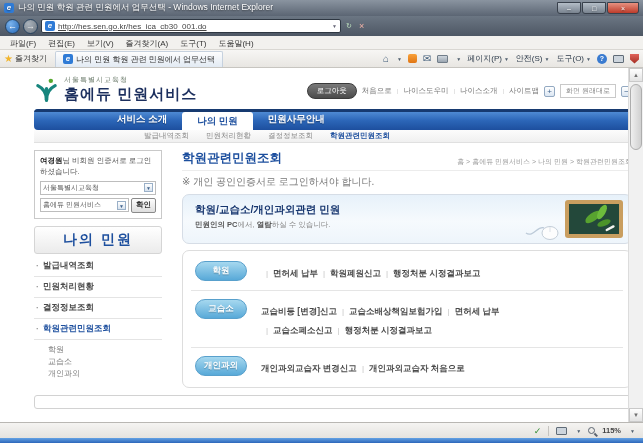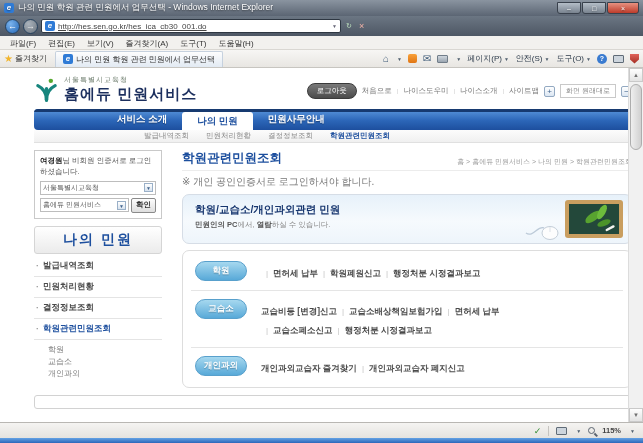--- a/index.html
+++ b/index.html
@@ -355,21 +355,21 @@
                 <span class="pill">교습소</span>
                 <div class="links">
                   <div class="link-line"><span class="link">교습비등 [변경]신고</span><span class="lsep">|</span><span class="link">교습소배상책임보험가입</span><span class="lsep">|</span><span class="link">면허세 납부</span></div>
                   <div class="link-line"><span class="lsep">|</span><span class="link">교습소폐소신고</span><span class="lsep">|</span><span class="link">행정처분 시정결과보고</span></div>
                 </div>
               </div>
               <div class="row-sep"></div>
               <div class="service-row">
                 <span class="pill">개인과외</span>
                 <div class="links">
-                  <div class="link-line"><span class="link">개인과외교습자 즐겨찾기</span><span class="lsep">|</span><span class="link">개인과외교습자 폐지신고</span></div>
+                  <div class="link-line"><span class="link">개인과외교습자 변경신고</span><span class="lsep">|</span><span class="link">개인과외교습자 처음으로</span></div>
                 </div>
               </div>
             </div>
         </div>
       </div>
 
       <div class="site-footer">
         
         
       </div>

